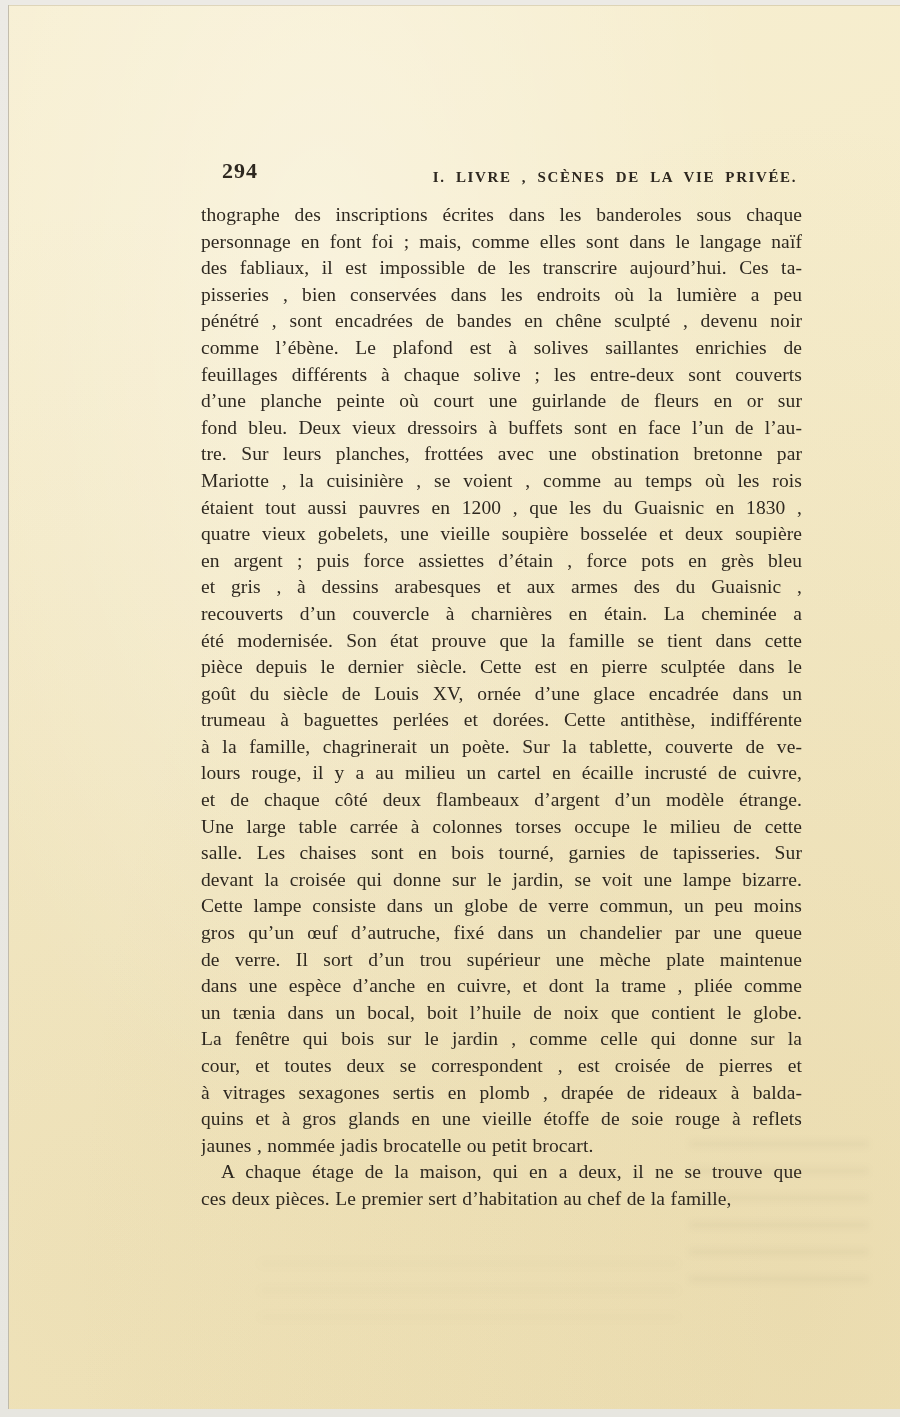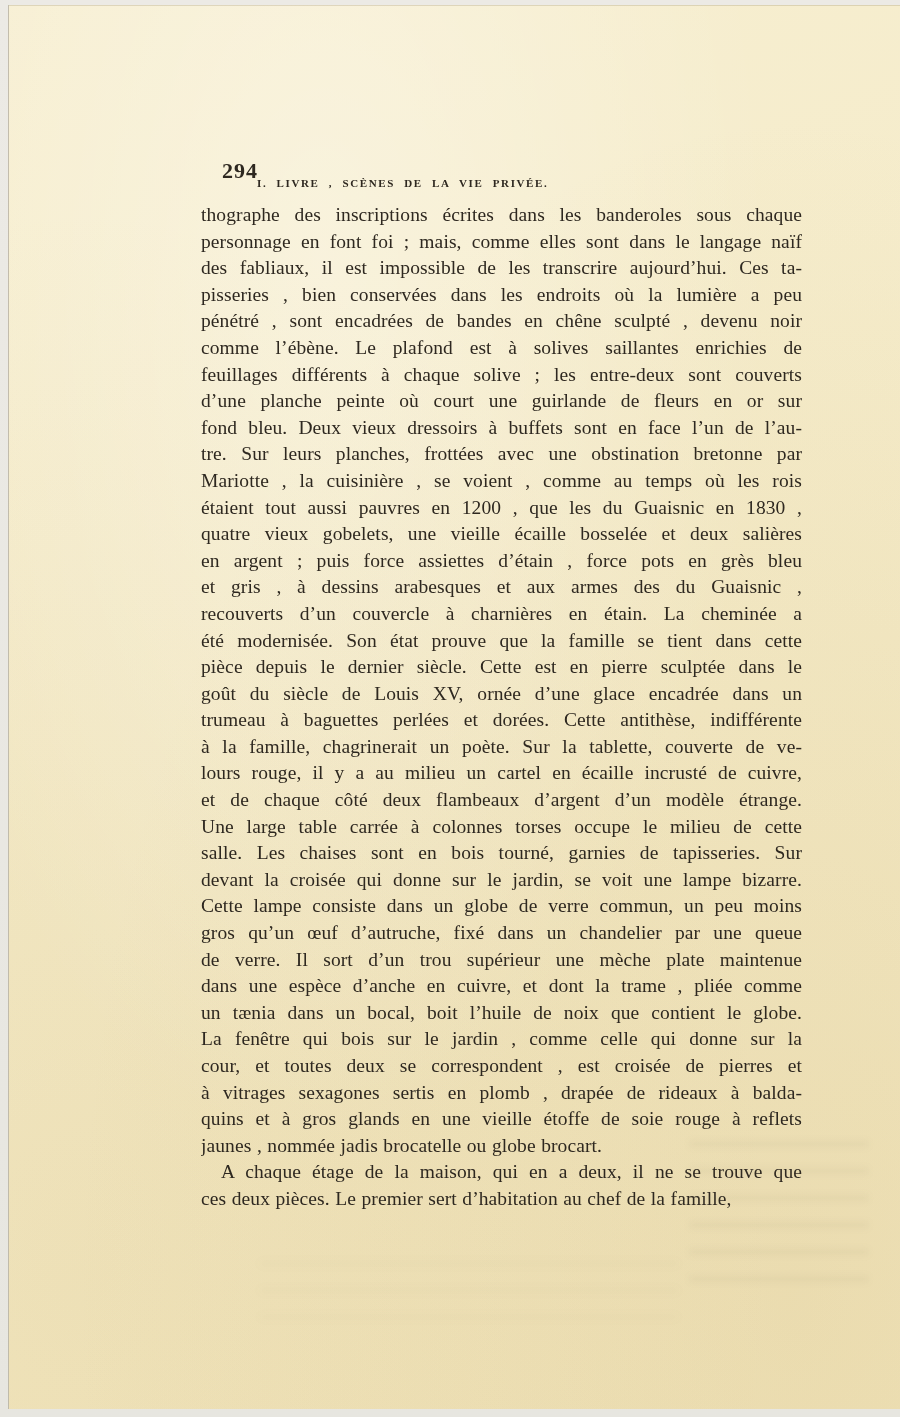--- a/index.html
+++ b/index.html
@@ -44,23 +44,23 @@
     left: 25px;
     top: 1px;
     font-size: 22px;
     font-weight: 700;
     letter-spacing: 1px;
   }
   .running-title {
     position: absolute;
     left: 60px;
     right: 0;
-    top: 20px;
-    text-align: left;
-    font-size: 11px;
+    top: 12px;
+    text-align: right;
+    font-size: 15px;
     font-weight: 700;
     letter-spacing: 1.6px;
     word-spacing: 5px;
     white-space: nowrap;
   }
   .text-block {
     position: absolute;
     left: 192px;
     top: 197px;
     width: 601px;
@@ -137,21 +137,21 @@
         <div class="text-line">des fabliaux, il est impossible de les transcrire aujourd’hui. Ces ta-</div>
         <div class="text-line">pisseries , bien conservées dans les endroits où la lumière a peu</div>
         <div class="text-line">pénétré , sont encadrées de bandes en chêne sculpté , devenu noir</div>
         <div class="text-line">comme l’ébène. Le plafond est à solives saillantes enrichies de</div>
         <div class="text-line">feuillages différents à chaque solive ; les entre-deux sont couverts</div>
         <div class="text-line">d’une planche peinte où court une guirlande de fleurs en or sur</div>
         <div class="text-line">fond bleu. Deux vieux dressoirs à buffets sont en face l’un de l’au-</div>
         <div class="text-line">tre. Sur leurs planches, frottées avec une obstination bretonne par</div>
         <div class="text-line">Mariotte , la cuisinière , se voient , comme au temps où les rois</div>
         <div class="text-line">étaient tout aussi pauvres en 1200 , que les du Guaisnic en 1830 ,</div>
-        <div class="text-line">quatre vieux gobelets, une vieille écaille bosselée et deux salières</div>
+        <div class="text-line">quatre vieux gobelets, une vieille soupière bosselée et deux soupière</div>
         <div class="text-line">en argent ; puis force assiettes d’étain , force pots en grès bleu</div>
         <div class="text-line">et gris , à dessins arabesques et aux armes des du Guaisnic ,</div>
         <div class="text-line">recouverts d’un couvercle à charnières en étain. La cheminée a</div>
         <div class="text-line">été modernisée. Son état prouve que la famille se tient dans cette</div>
         <div class="text-line">pièce depuis le dernier siècle. Cette est en pierre sculptée dans le</div>
         <div class="text-line">goût du siècle de Louis XV, ornée d’une glace encadrée dans un</div>
         <div class="text-line">trumeau à baguettes perlées et dorées. Cette antithèse, indifférente</div>
         <div class="text-line">à la famille, chagrinerait un poète. Sur la tablette, couverte de ve-</div>
         <div class="text-line">lours rouge, il y a au milieu un cartel en écaille incrusté de cuivre,</div>
         <div class="text-line">et de chaque côté deux flambeaux d’argent d’un modèle étrange.</div>
@@ -160,21 +160,21 @@
         <div class="text-line">devant la croisée qui donne sur le jardin, se voit une lampe bizarre.</div>
         <div class="text-line">Cette lampe consiste dans un globe de verre commun, un peu moins</div>
         <div class="text-line">gros qu’un œuf d’autruche, fixé dans un chandelier par une queue</div>
         <div class="text-line">de verre. Il sort d’un trou supérieur une mèche plate maintenue</div>
         <div class="text-line">dans une espèce d’anche en cuivre, et dont la trame , pliée comme</div>
         <div class="text-line">un tænia dans un bocal, boit l’huile de noix que contient le globe.</div>
         <div class="text-line">La fenêtre qui bois sur le jardin , comme celle qui donne sur la</div>
         <div class="text-line">cour, et toutes deux se correspondent , est croisée de pierres et</div>
         <div class="text-line">à vitrages sexagones sertis en plomb , drapée de rideaux à balda-</div>
         <div class="text-line">quins et à gros glands en une vieille étoffe de soie rouge à reflets</div>
-        <div class="text-line para-end">jaunes , nommée jadis brocatelle ou globe brocart.</div>
+        <div class="text-line para-end">jaunes , nommée jadis brocatelle ou petit brocart.</div>
         <div class="text-line indent">A chaque étage de la maison, qui en a deux, il ne se trouve que</div>
         <div class="text-line para-end">ces deux pièces. Le premier sert d’habitation au chef de la famille,</div>
       </div>
 
     <div class="ghost"></div>
     <div class="ghost2"></div>
 
   </div>
 </div>
 

